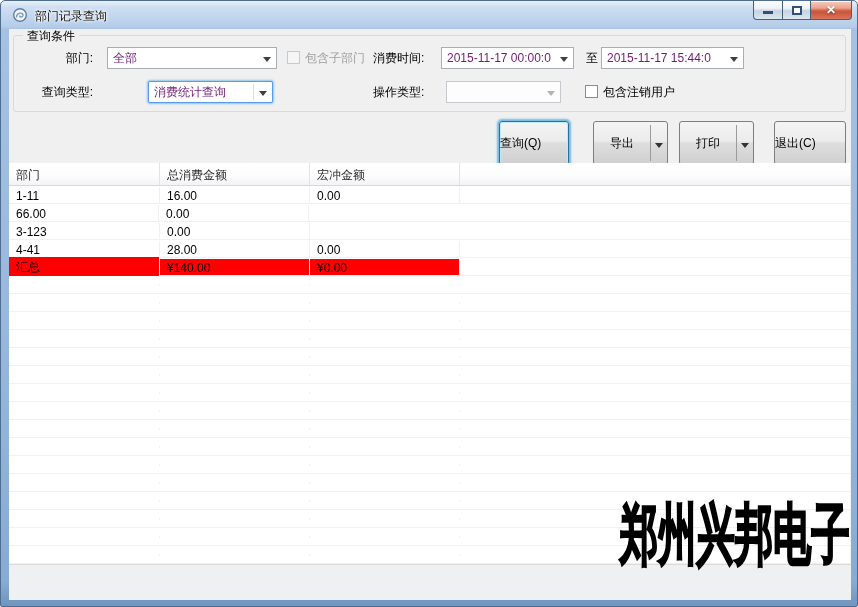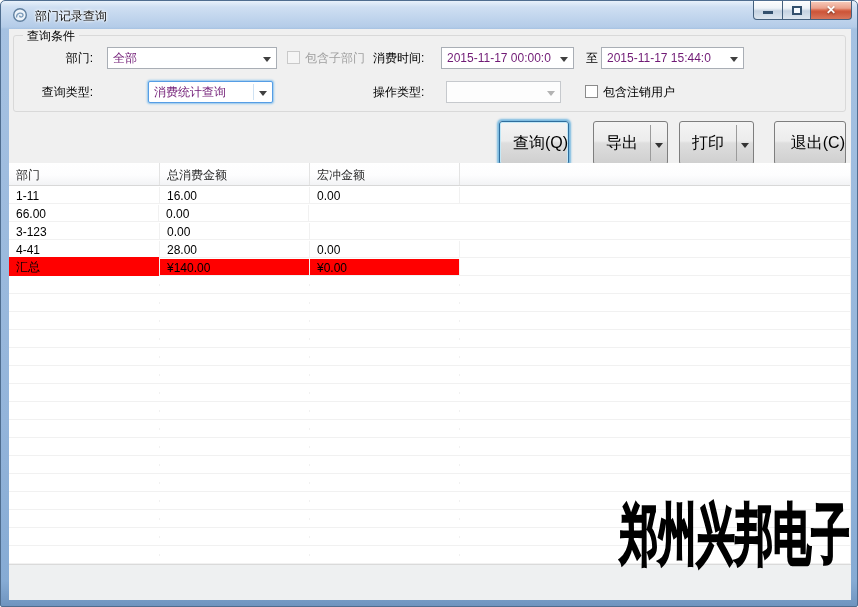--- a/index.html
+++ b/index.html
@@ -38,21 +38,21 @@
   .darr{position:absolute;right:5px;top:9px;width:0;height:0;border:4px solid transparent;border-top:5px solid #404040;border-bottom:none;}
   .combo.focus{border:1px solid #569de5;border-radius:2px;box-shadow:0 0 2px 1px #8fc4ec;}
   .combo.focus .sep{position:absolute;right:18px;top:2px;bottom:2px;width:1px;background:#cfe2f3;}
   .combo.dis{background:#fdfdfd;border-color:#c6c9cd;}
   .combo.dis .darr{border-top-color:#b3b3b3;}
   .cb{position:absolute;width:13px;height:13px;background:#fff;border:1px solid #8b8b8b;}
   .cb.dis{border-color:#c9c9c9;background:#f5f5f5;}
   
   .btn{position:absolute;top:92px;height:44px;border:1px solid #7e7e7e;border-radius:3px;
     background:linear-gradient(180deg,#f4f4f4 0,#ececec 45%,#dedede 50%,#cfcfcf 100%);
-    font-size:16px;color:#000;display:flex;align-items:center;justify-content:flex-end;cursor:default;}
+    font-size:12px;color:#000;display:flex;align-items:center;justify-content:flex-start;cursor:default;}
   .btn.focus{border-color:#2f6d9c;box-shadow:0 0 2px 2px #78b9e0,inset 0 0 0 1px #c3e8f7;}
   .split .btn-label{flex:1;text-align:center;line-height:24px;}
   .split .btn-sep{width:1px;align-self:stretch;margin:3px 0;background:#9b9b9b;}
   .split .btn-arrow{width:16px;display:flex;align-items:center;justify-content:center;}
   .tri{width:0;height:0;border:4px solid transparent;border-top:5px solid #333;border-bottom:none;margin-top:4px;}
   
   .table{position:absolute;left:0;top:134px;width:841px;height:401px;background:#fff;overflow:hidden;}
   .thead{display:flex;height:23px;background:linear-gradient(180deg,#ffffff 0,#fdfdfe 55%,#f2f3f5 100%);border-bottom:1px solid #d8d8d8;}
   .th{padding:4px 0 0 7px;font-size:12px;color:#2a2a2a;border-right:1px solid #e3e3e3;overflow:hidden;white-space:nowrap;}
   .tr{display:flex;height:18px;border-bottom:1px solid #f1f1f1;align-items:center;}

